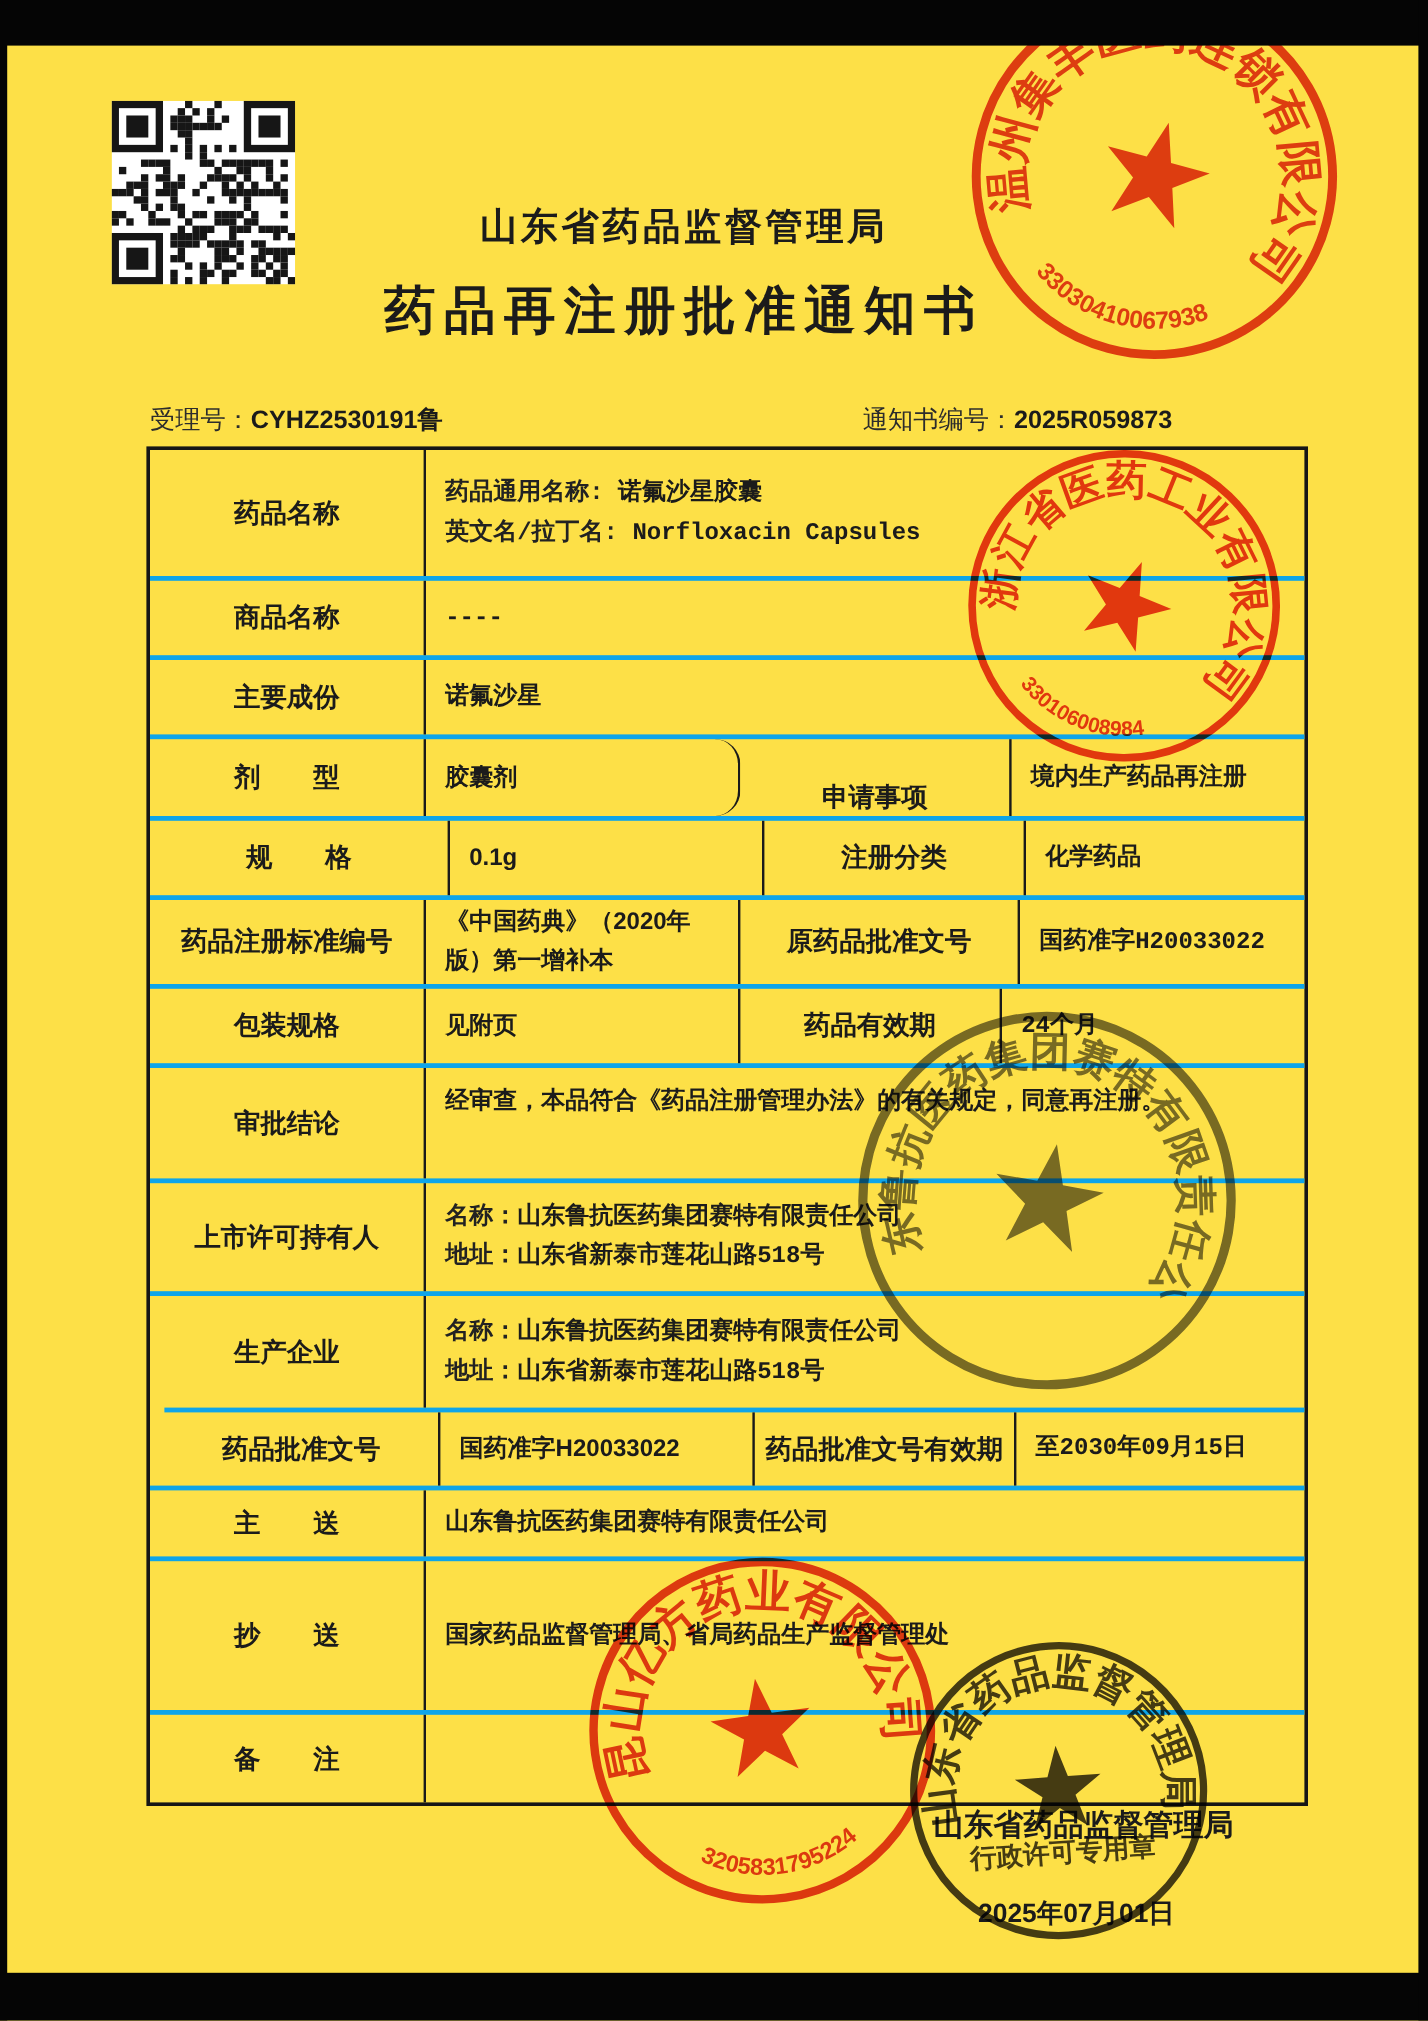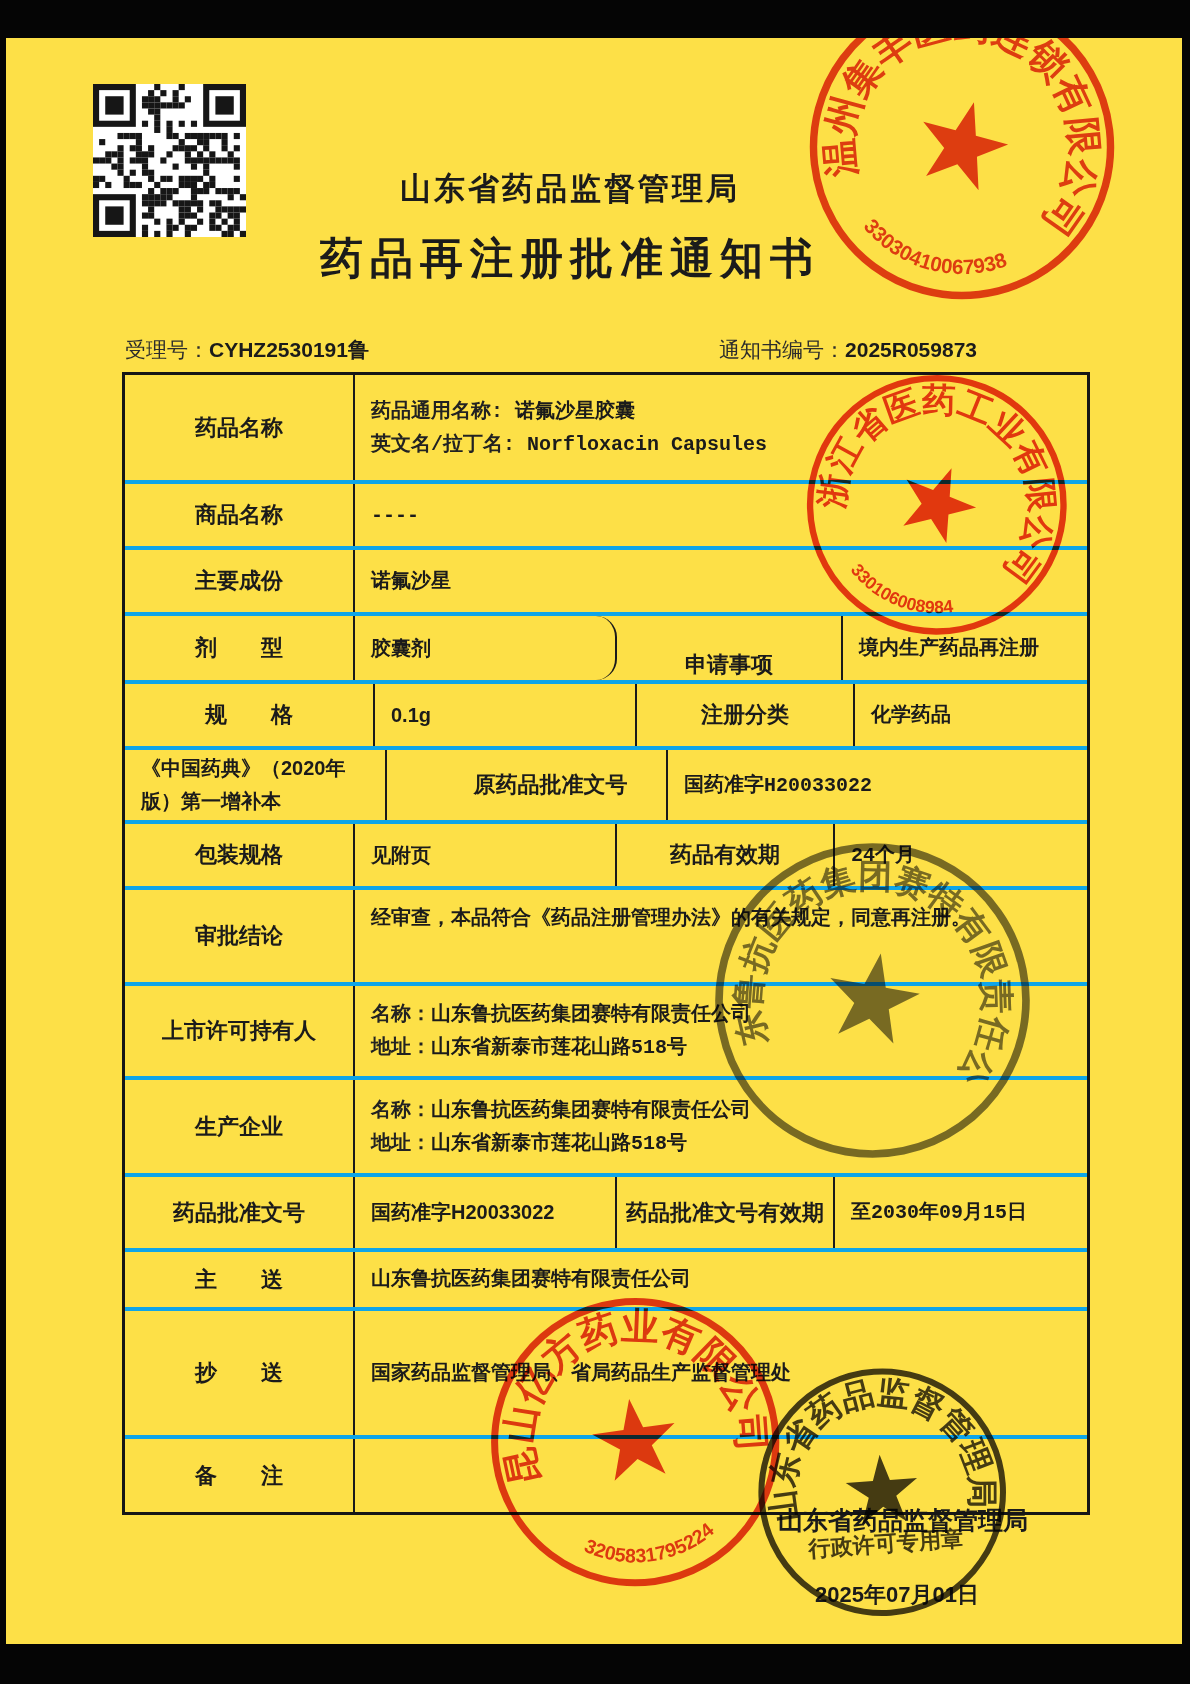--- a/index.html
+++ b/index.html
@@ -314,24 +314,27 @@
           <span class="line">0.1g</span>
         </div>
         <div class="cell lbl-cell" style="width: 218px; flex: 0 0 auto;">
           <span class="line">注册分类</span>
         </div>
         <div class="cell val-cell">
           <span class="line">化学药品</span>
         </div>
       </div>
       <div class="trow" style="height: 74px;">
+        <div class="cell lbl-cell" style="width: 230px; flex: 0 0 auto;">
+          <span class="line">药品注册标准编号</span>
+        </div>
         <div class="cell val-cell" style="width: 262px; flex: 0 0 auto;">
           <span class="line">《中国药典》（2020年版）第一增补本</span>
         </div>
-        <div class="cell lbl-cell" style="width: 233px; flex: 0 0 auto; margin-left: 48px;">
+        <div class="cell lbl-cell" style="width: 233px; flex: 0 0 auto;">
           <span class="line">原药品批准文号</span>
         </div>
         <div class="cell val-cell">
           <span class="line">国药准字H20033022</span>
         </div>
       </div>
       <div class="trow" style="height: 66px;">
         <div class="cell lbl-cell" style="width: 230px; flex: 0 0 auto;">
           <span class="line">包装规格</span>
         </div>
@@ -364,21 +367,21 @@
       </div>
       <div class="trow" style="height: 97px;">
         <div class="cell lbl-cell" style="width: 230px; flex: 0 0 auto;">
           <span class="line">生产企业</span>
         </div>
         <div class="cell val-cell">
           <div class="line"><span class="lab">名称：</span><span class="val">山东鲁抗医药集团赛特有限责任公司</span></div>
           <div class="line"><span class="lab">地址：</span><span class="val">山东省新泰市莲花山路518号</span></div>
         </div>
       </div>
-      <div class="trow thick" style="height: 75px;">
+      <div class="trow thick" style="height: 65px; margin-left: 12px;">
         <div class="cell lbl-cell" style="width: 230px; flex: 0 0 auto;">
           <span class="line">药品批准文号</span>
         </div>
         <div class="cell val-cell" style="width: 262px; flex: 0 0 auto;">
           <span class="line">国药准字H20033022</span>
         </div>
         <div class="cell lbl-cell" style="width: 218px; flex: 0 0 auto;">
           <span class="line">药品批准文号有效期</span>
         </div>
         <div class="cell val-cell">

